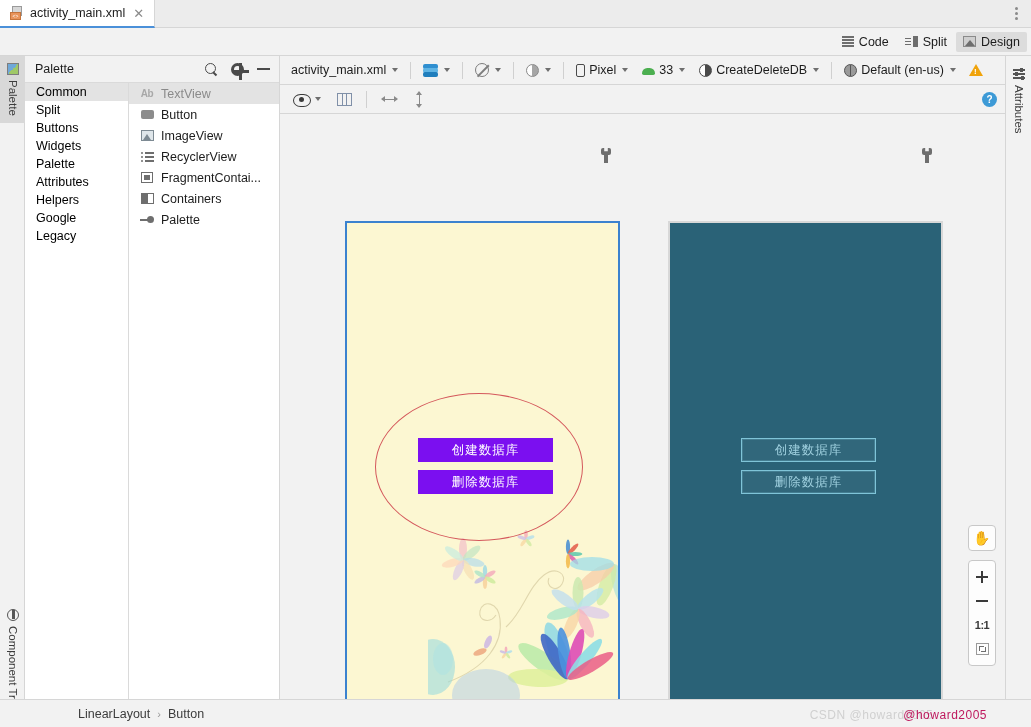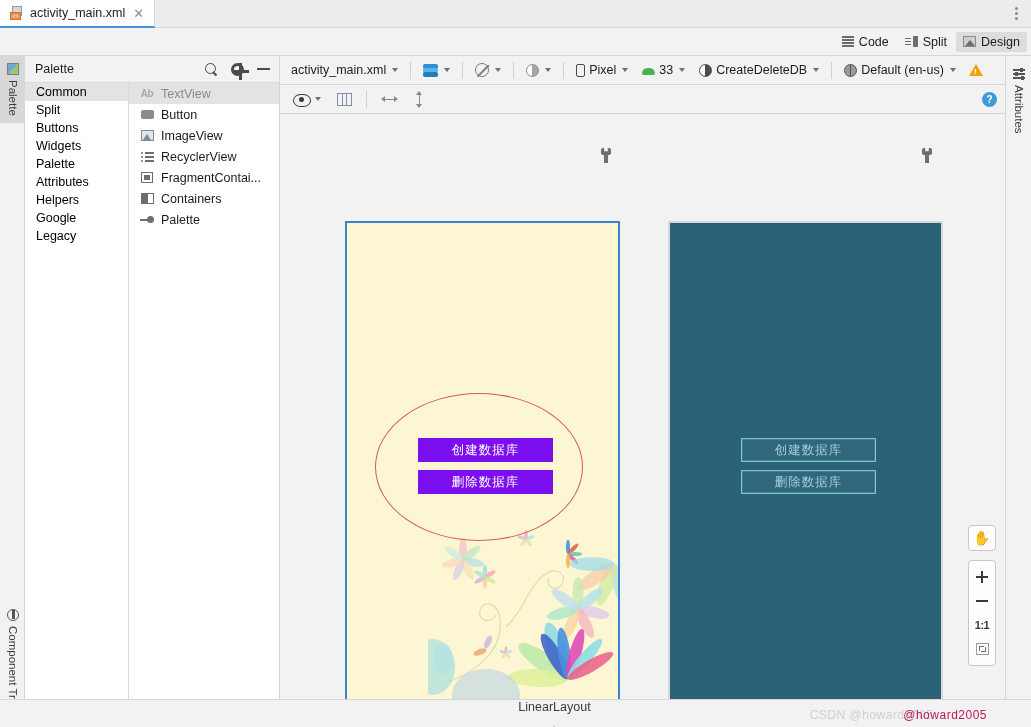--- a/index.html
+++ b/index.html
@@ -295,21 +295,21 @@
      border-right:1.5px solid #6e6e6e;border-bottom:1.5px solid #6e6e6e;}
   .zplus { width:12px;height:12px;position:relative;}
   .zplus:before{content:"";position:absolute;left:0;top:5px;width:12px;height:2px;background:#3a3a3a;}
   .zplus:after{content:"";position:absolute;left:5px;top:0;width:2px;height:12px;background:#3a3a3a;}
   .zminus { width:12px;height:2px;background:#3a3a3a;}
 
   
   .breadcrumb-bar {
     position: absolute; left: 0; bottom: 0; width: 1031px; height: 28px;
     background: #f2f2f2; border-top: 1px solid #d6d6d6;
-    display: flex; align-items: center; padding-left: 78px; gap: 7px; flex-direction: column;
+    display: flex; align-items: center; padding-left: 78px; gap: 7px;
   }
   .crumb { font-size: 12.5px; color: #3c3c3c; }
   .crumb-sep { font-size: 11px; color: #9a9a9a; }
   .watermark {
     position: absolute; right: 14px; bottom: 5px; font-size: 12px;
     color: #d0d0d0; letter-spacing: 0.5px; white-space: nowrap;
   }
   .watermark .overlap { position: relative; left: -30px; color: #be185d; }
 </style>
 </head>

